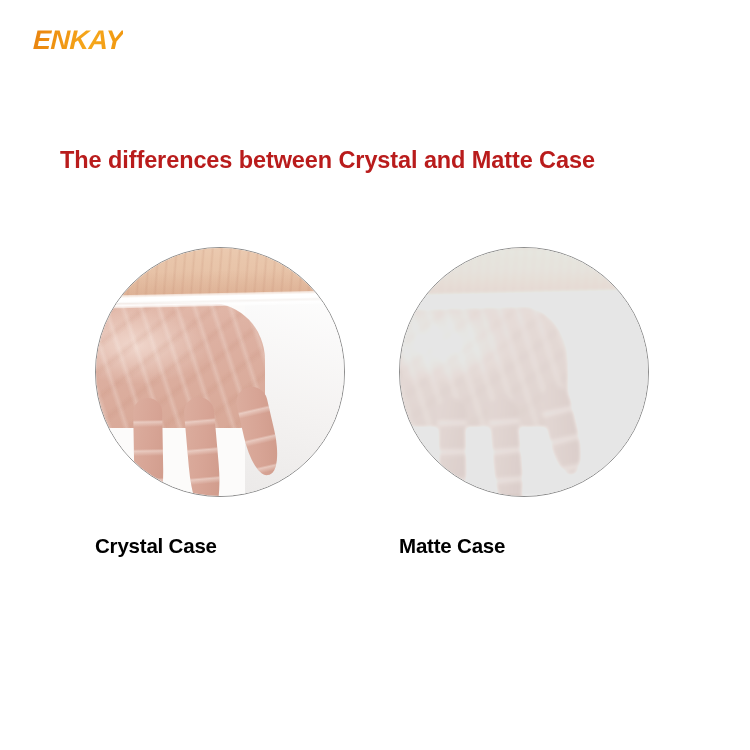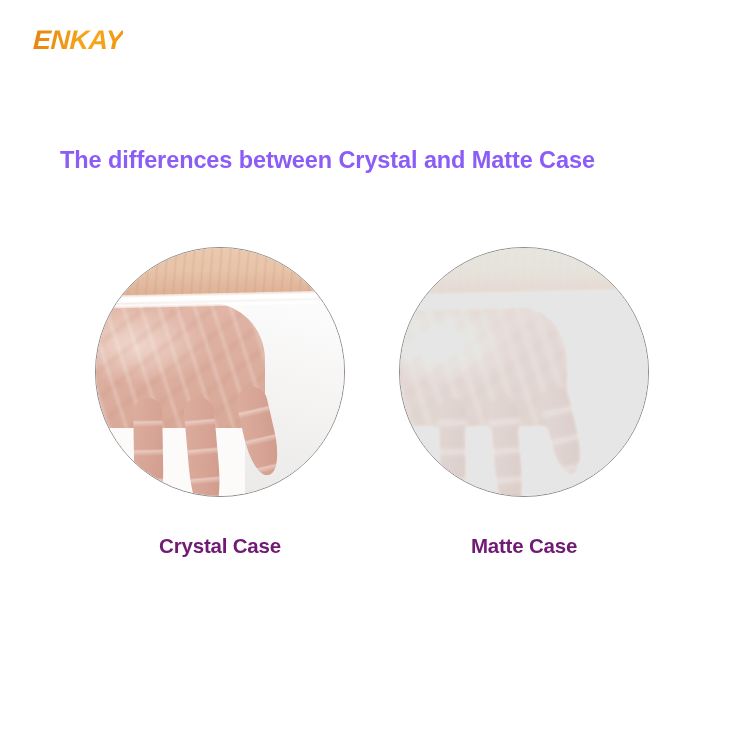--- a/index.html
+++ b/index.html
@@ -41,21 +41,21 @@
 
   
   .page-title {
     position: absolute;
     left: 0;
     top: 147px;
     width: 655px;
     text-align: center;
     font-size: 23.5px;
     font-weight: bold;
-    color: #8b5cf6;
+    color: #b91c1c;
     letter-spacing: -0.1px;
   }
 
   
   .compare-row {
     position: absolute;
     left: 0;
     top: 247px;
     width: 750px;
     height: 330px;
@@ -201,24 +201,24 @@
     position: absolute;
     inset: 0;
     background: rgba(255,255,255,0.34);
   }
   .matte .case-edge { opacity: 0.92; }
 
   
   .photo-caption {
     margin-top: 37px;
     width: 250px;
-    text-align: center;
+    text-align: left;
     font-size: 20.5px;
     font-weight: bold;
-    color: #701a75;
+    color: #000000;
     letter-spacing: -0.2px;
   }
 </style>
 </head>
 <body>
 
 <div id="page">
 
   <div class="brand-logo brand-logo-fallback">ENKAY</div>
 

